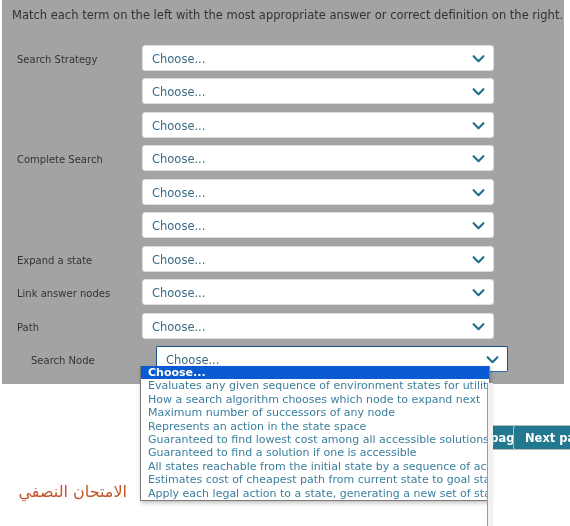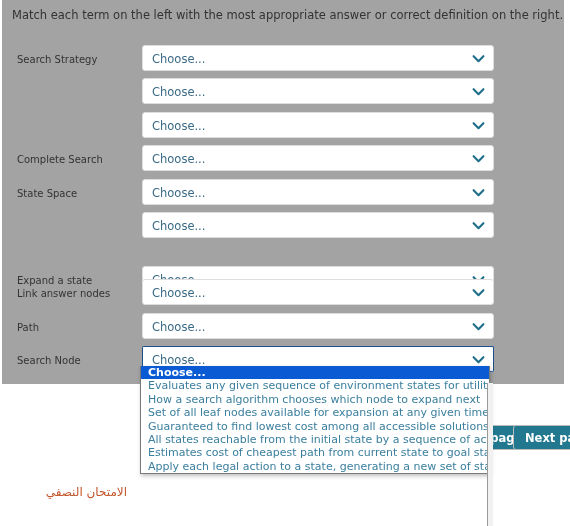--- a/index.html
+++ b/index.html
@@ -153,21 +153,21 @@
   #next-page-button { left: 513px; }
 
   
   #footer-note {
     position: absolute;
     left: 7px;
     top: 485px;
     width: 120px;
     text-align: right;
     direction: rtl;
-    font-size: 12px;
+    font-size: 16px;
     color: #c2552a;
     line-height: 14px;
     white-space: nowrap;
     z-index: 5;
   }
 
   
   #page-scrollbar {
     position: absolute;
     left: 487px;
@@ -221,41 +221,40 @@
         <div class="select-wrap">
           <div class="select-value">Choose...</div>
           <span class="chevron">
             <svg width="13" height="10" viewBox="0 0 13 10">
               <path d="M1.6 2.2 L6.5 7.2 L11.4 2.2" fill="none" stroke="#1f6f8b" stroke-width="2.1" stroke-linecap="round" stroke-linejoin="round"></path>
             </svg>
           </span>
         </div>
       </div>
       <div class="match-row" style="top: 179px;">
-        <div class="term-label">State Space</div>
         <div class="select-wrap">
           <div class="select-value">Choose...</div>
           <span class="chevron">
             <svg width="13" height="10" viewBox="0 0 13 10">
               <path d="M1.6 2.2 L6.5 7.2 L11.4 2.2" fill="none" stroke="#1f6f8b" stroke-width="2.1" stroke-linecap="round" stroke-linejoin="round"></path>
             </svg>
           </span>
         </div>
       </div>
       <div class="match-row" style="top: 212px;">
         <div class="select-wrap">
           <div class="select-value">Choose...</div>
           <span class="chevron">
             <svg width="13" height="10" viewBox="0 0 13 10">
               <path d="M1.6 2.2 L6.5 7.2 L11.4 2.2" fill="none" stroke="#1f6f8b" stroke-width="2.1" stroke-linecap="round" stroke-linejoin="round"></path>
             </svg>
           </span>
         </div>
       </div>
-      <div class="match-row" style="top: 246px; margin-top: 20px;">
+      <div class="match-row" style="top: 246px;">
         <div class="term-label">Expand a state</div>
         <div class="select-wrap">
           <div class="select-value">Choose...</div>
           <span class="chevron">
             <svg width="13" height="10" viewBox="0 0 13 10">
               <path d="M1.6 2.2 L6.5 7.2 L11.4 2.2" fill="none" stroke="#1f6f8b" stroke-width="2.1" stroke-linecap="round" stroke-linejoin="round"></path>
             </svg>
           </span>
         </div>
       </div>
@@ -274,40 +273,42 @@
         <div class="term-label">Path</div>
         <div class="select-wrap">
           <div class="select-value">Choose...</div>
           <span class="chevron">
             <svg width="13" height="10" viewBox="0 0 13 10">
               <path d="M1.6 2.2 L6.5 7.2 L11.4 2.2" fill="none" stroke="#1f6f8b" stroke-width="2.1" stroke-linecap="round" stroke-linejoin="round"></path>
             </svg>
           </span>
         </div>
       </div>
-      <div class="match-row" style="top: 346px;">
+      <div class="match-row" style="top: 346px; margin-left: 14px;">
         <div class="term-label">Search Node</div>
         <div class="select-wrap focused">
           <div class="select-value">Choose...</div>
           <span class="chevron">
             <svg width="13" height="10" viewBox="0 0 13 10">
               <path d="M1.6 2.2 L6.5 7.2 L11.4 2.2" fill="none" stroke="#1f6f8b" stroke-width="2.1" stroke-linecap="round" stroke-linejoin="round"></path>
             </svg>
           </span>
         </div>
       </div>
     </div>
 </div>
 
 <div id="option-list">
     <div class="option-item selected">Choose...</div>
     <div class="option-item">Evaluates any given sequence of environment states for utility</div>
     <div class="option-item">How a search algorithm chooses which node to expand next</div>
-    <div class="option-item">Set of all leaf nodes available for expansion at any given time</div>
+    <div class="option-item">Maximum number of successors of any node</div>
+    <div class="option-item">Represents an action in the state space</div>
     <div class="option-item">Guaranteed to find lowest cost among all accessible solutions</div>
+    <div class="option-item">Guaranteed to find a solution if one is accessible</div>
     <div class="option-item">All states reachable from the initial state by a sequence of actions</div>
     <div class="option-item">Estimates cost of cheapest path from current state to goal state</div>
     <div class="option-item">Apply each legal action to a state, generating a new set of states</div>
   </div>
 
 <div id="page-scrollbar"></div>
 
 <div id="nav-buttons">
   <div class="nav-btn" id="prev-page-button">Previous page</div>
   <div class="nav-btn" id="next-page-button">Next page</div>

